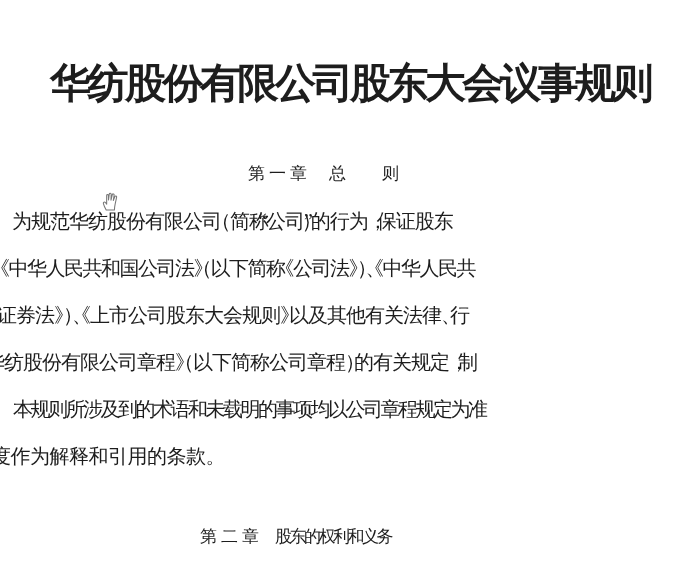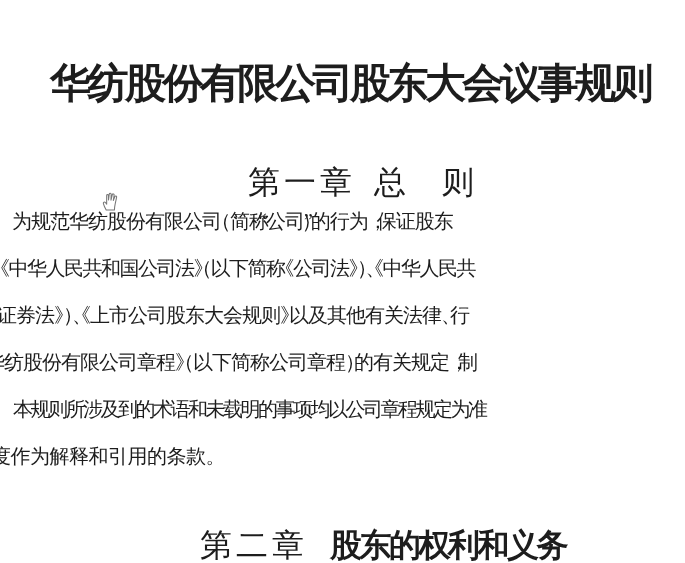--- a/index.html
+++ b/index.html
@@ -19,30 +19,30 @@
     top: 61px;
     left: 50px;
     font-size: 41px;
     font-weight: 700;
     letter-spacing: -3.5px;
     white-space: nowrap;
     line-height: 1.1;
   }
   .chapter {
     position: absolute;
-    font-size: 32px;
+    font-size: 17px;
     white-space: nowrap;
     line-height: 1.15;
   }
   .chapter-1 { top: 164px; left: 248px; }
   .chapter-2 { top: 527px; left: 200px; }
   .ch-num  { letter-spacing: 4px; }
   .ch1-w1  { margin-left: 18px; }
   .ch1-w2  { margin-left: 36px; }
-  .ch2-title { margin-left: 22px; letter-spacing: -2.5px; font-weight: bold; }
+  .ch2-title { margin-left: 12px; letter-spacing: -2.5px; }
   .bl {
     position: absolute;
     font-size: 20px;
     line-height: 1.15;
     white-space: nowrap;
   }
   .l1 { top: 210px; left: 12px;  letter-spacing: -1px; }
   .l2 { top: 257px; left: 0;     letter-spacing: -1.5px; }
   .l3 { top: 304px; left: -12px; letter-spacing: -1px; }
   .l4 { top: 351px; left: -15px; letter-spacing: -1px; }

